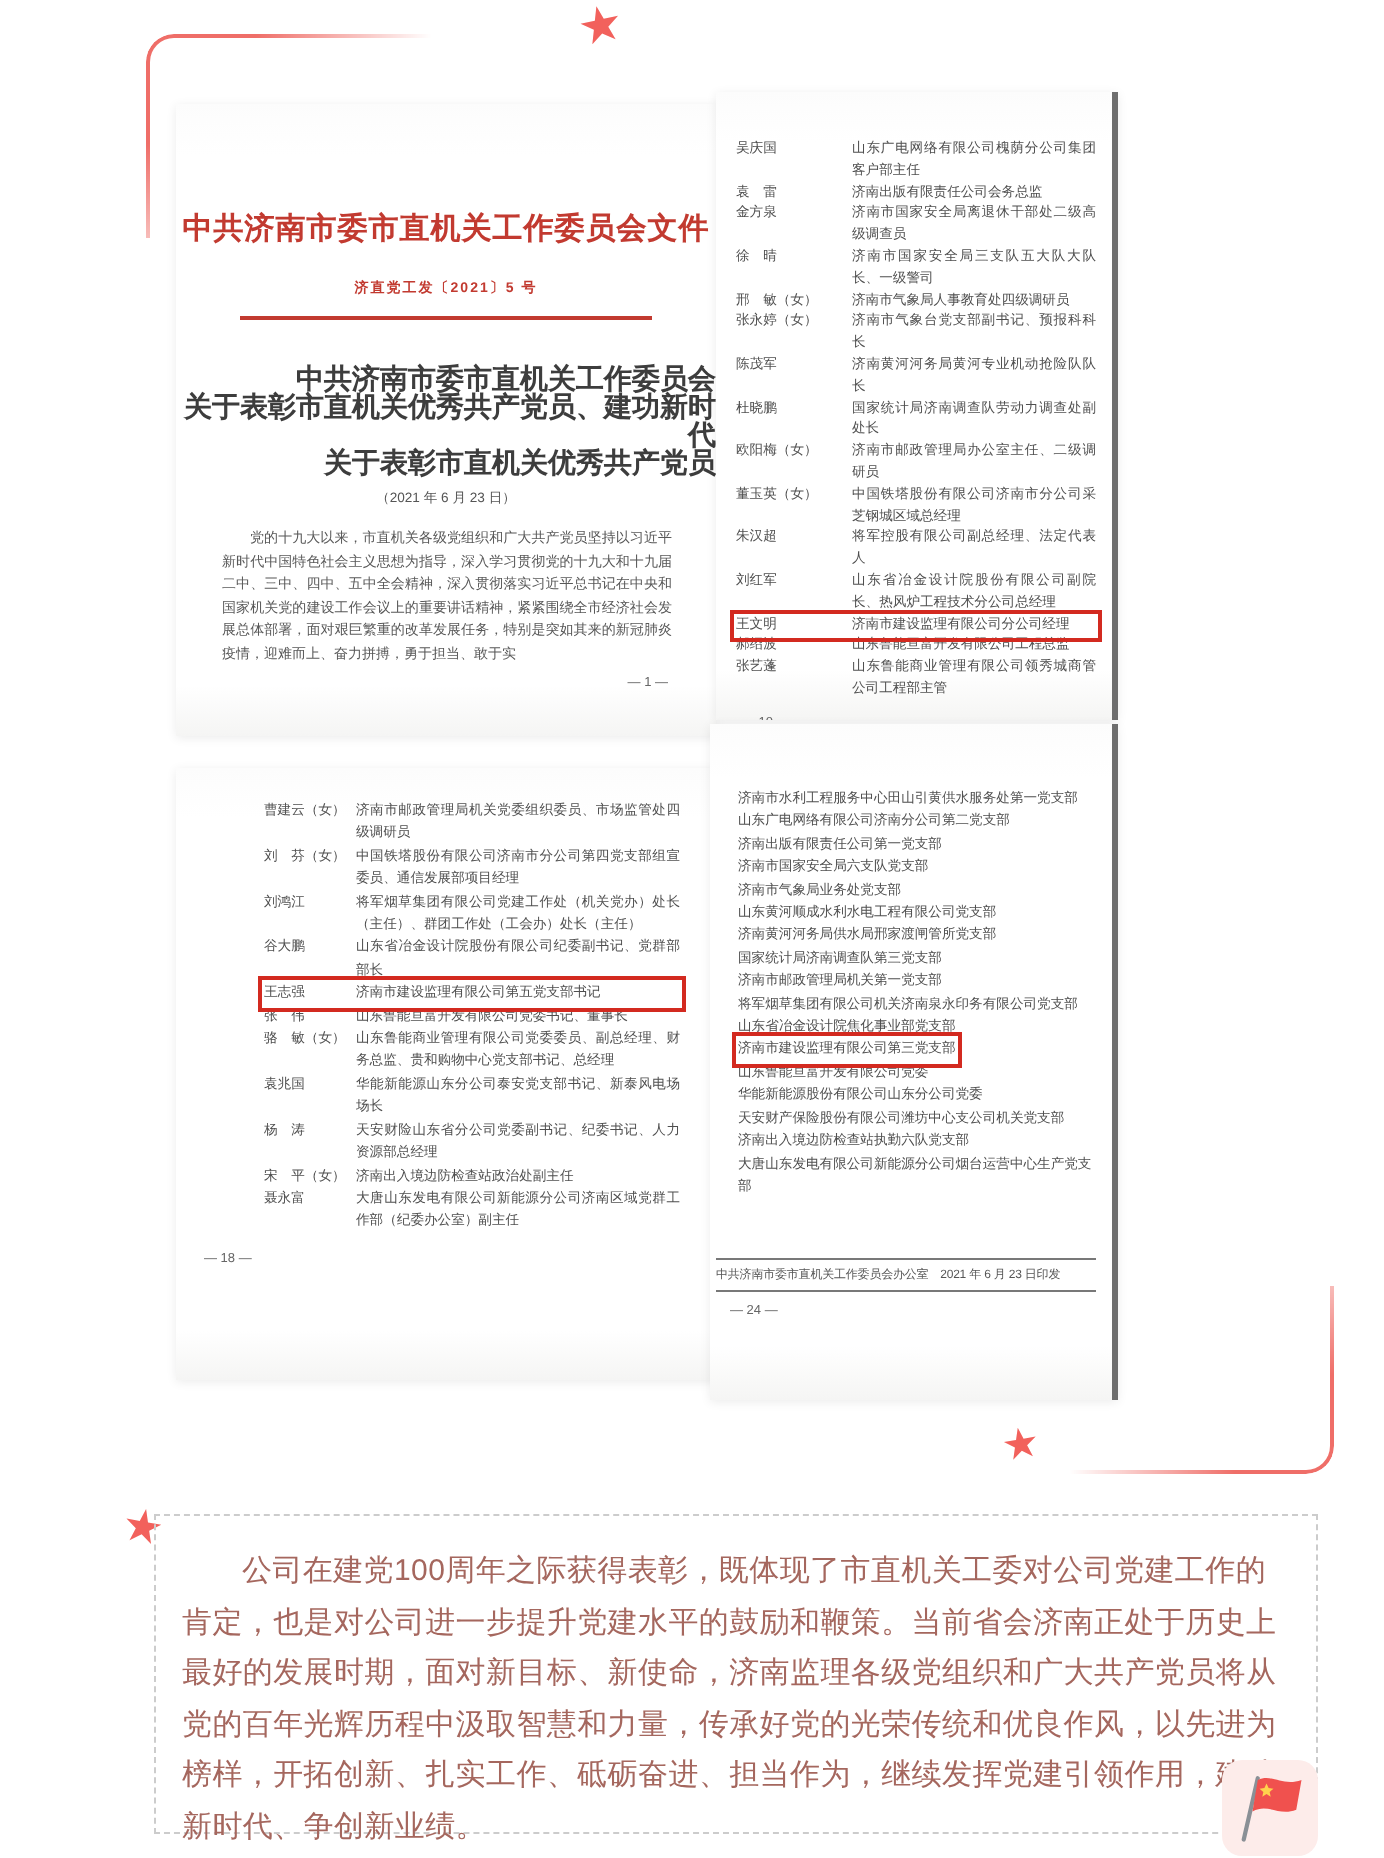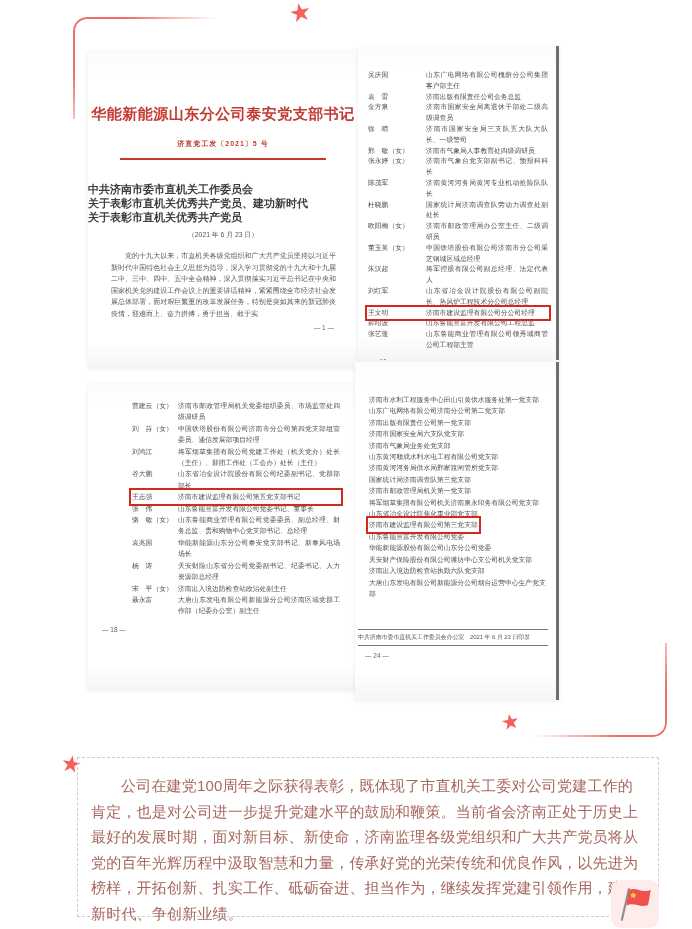--- a/index.html
+++ b/index.html
@@ -35,21 +35,21 @@
   }
   .scan-right{border-right:3px solid #6e6e6e;}
   .scan1{left:88px;top:52px;width:270px;height:316px;}
   .scan2{left:358px;top:46px;width:201px;height:314px;padding-top:24px;box-sizing:border-box;}
   .scan3{left:88px;top:384px;width:270px;height:306px;padding-top:16px;box-sizing:border-box;}
   .scan4{left:355px;top:362px;width:204px;height:338px;padding-top:32px;box-sizing:border-box;}
 
   .masthead{margin-top:53px;text-align:center;color:#c23a30;font-size:15px;font-weight:bold;letter-spacing:.5px;}
   .doc-no{margin-top:15px;text-align:center;color:#c23a30;font-size:7px;font-weight:bold;letter-spacing:1px;}
   .red-rule{width:206px;height:2px;background:#c23a30;margin:9px auto 0;}
-  .doc-title{margin-top:22px;text-align:left;font-weight:bold;font-size:11px;line-height:14px;color:#3d3d3d;}
+  .doc-title{margin-top:22px;text-align:right;font-weight:bold;font-size:14px;line-height:14px;color:#3d3d3d;}
   .doc-date{margin-top:6px;text-align:center;font-size:6.8px;color:#555;}
   .doc-body{margin:10px 22px 0 23px;font-size:7px;line-height:11.5px;text-indent:2em;text-align:justify;color:#585858;}
   .pageno{font-size:6.5px;color:#666;}
   .pageno-r{text-align:right;margin:5px 24px 0 0;}
   .pageno-l2{margin:7px 0 0 13px;}
   .pageno-l3{margin:9px 0 0 14px;}
   .pageno-l4{margin:6px 0 0 10px;}
 
   .entries{display:block;}
   .entry{display:flex;align-items:flex-start;margin:0 8px 0 10px;font-size:6.8px;line-height:10.8px;}
@@ -86,21 +86,21 @@
 
 <div class="canvas">
 
   <div class="frame-tl"></div>
   <div class="frame-br"></div>
   <span class="star star-top">★</span>
   <span class="star star-mid">★</span>
   <span class="star star-left">★</span>
 
   <div class="scan scan1">
-    <div class="masthead">华能新能源山东分公司泰安党支部书记</div>
+    <div class="masthead">中共济南市委市直机关工作委员会文件</div>
     <div class="doc-no">济直党工发〔2021〕5 号</div>
     <div class="red-rule"></div>
     <div class="doc-title">
       <div>中共济南市委市直机关工作委员会</div>
       <div>关于表彰市直机关优秀共产党员、建功新时代</div>
       <div>关于表彰市直机关优秀共产党员</div>
     </div>
     <div class="doc-date">（2021 年 6 月 23 日）</div>
     <div class="doc-body">党的十九大以来，市直机关各级党组织和广大共产党员坚持以习近平新时代中国特色社会主义思想为指导，深入学习贯彻党的十九大和十九届二中、三中、四中、五中全会精神，深入贯彻落实习近平总书记在中央和国家机关党的建设工作会议上的重要讲话精神，紧紧围绕全市经济社会发展总体部署，面对艰巨繁重的改革发展任务，特别是突如其来的新冠肺炎疫情，迎难而上、奋力拼搏，勇于担当、敢于实</div>
     <div class="pageno pageno-r">— 1 —</div>

